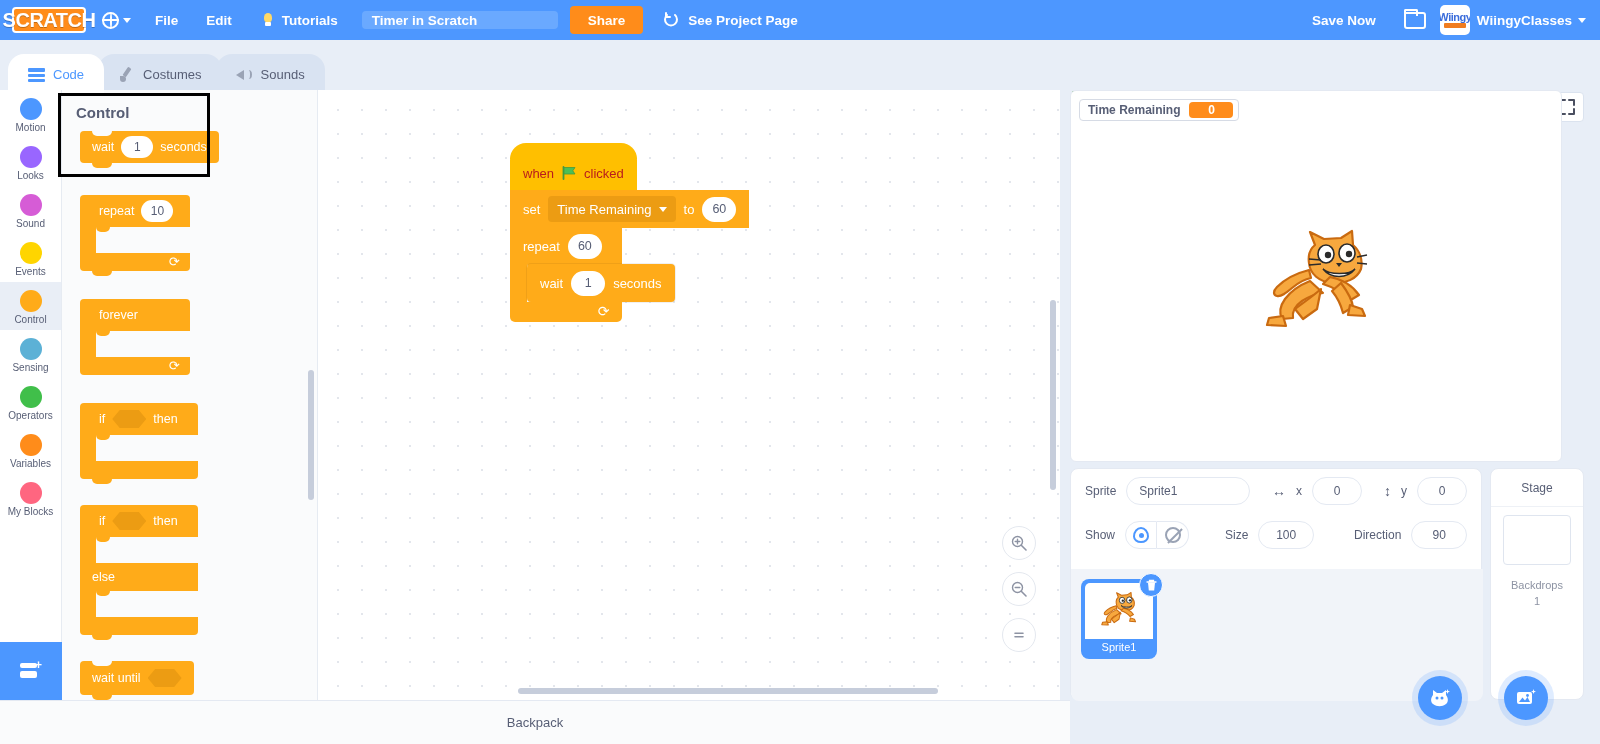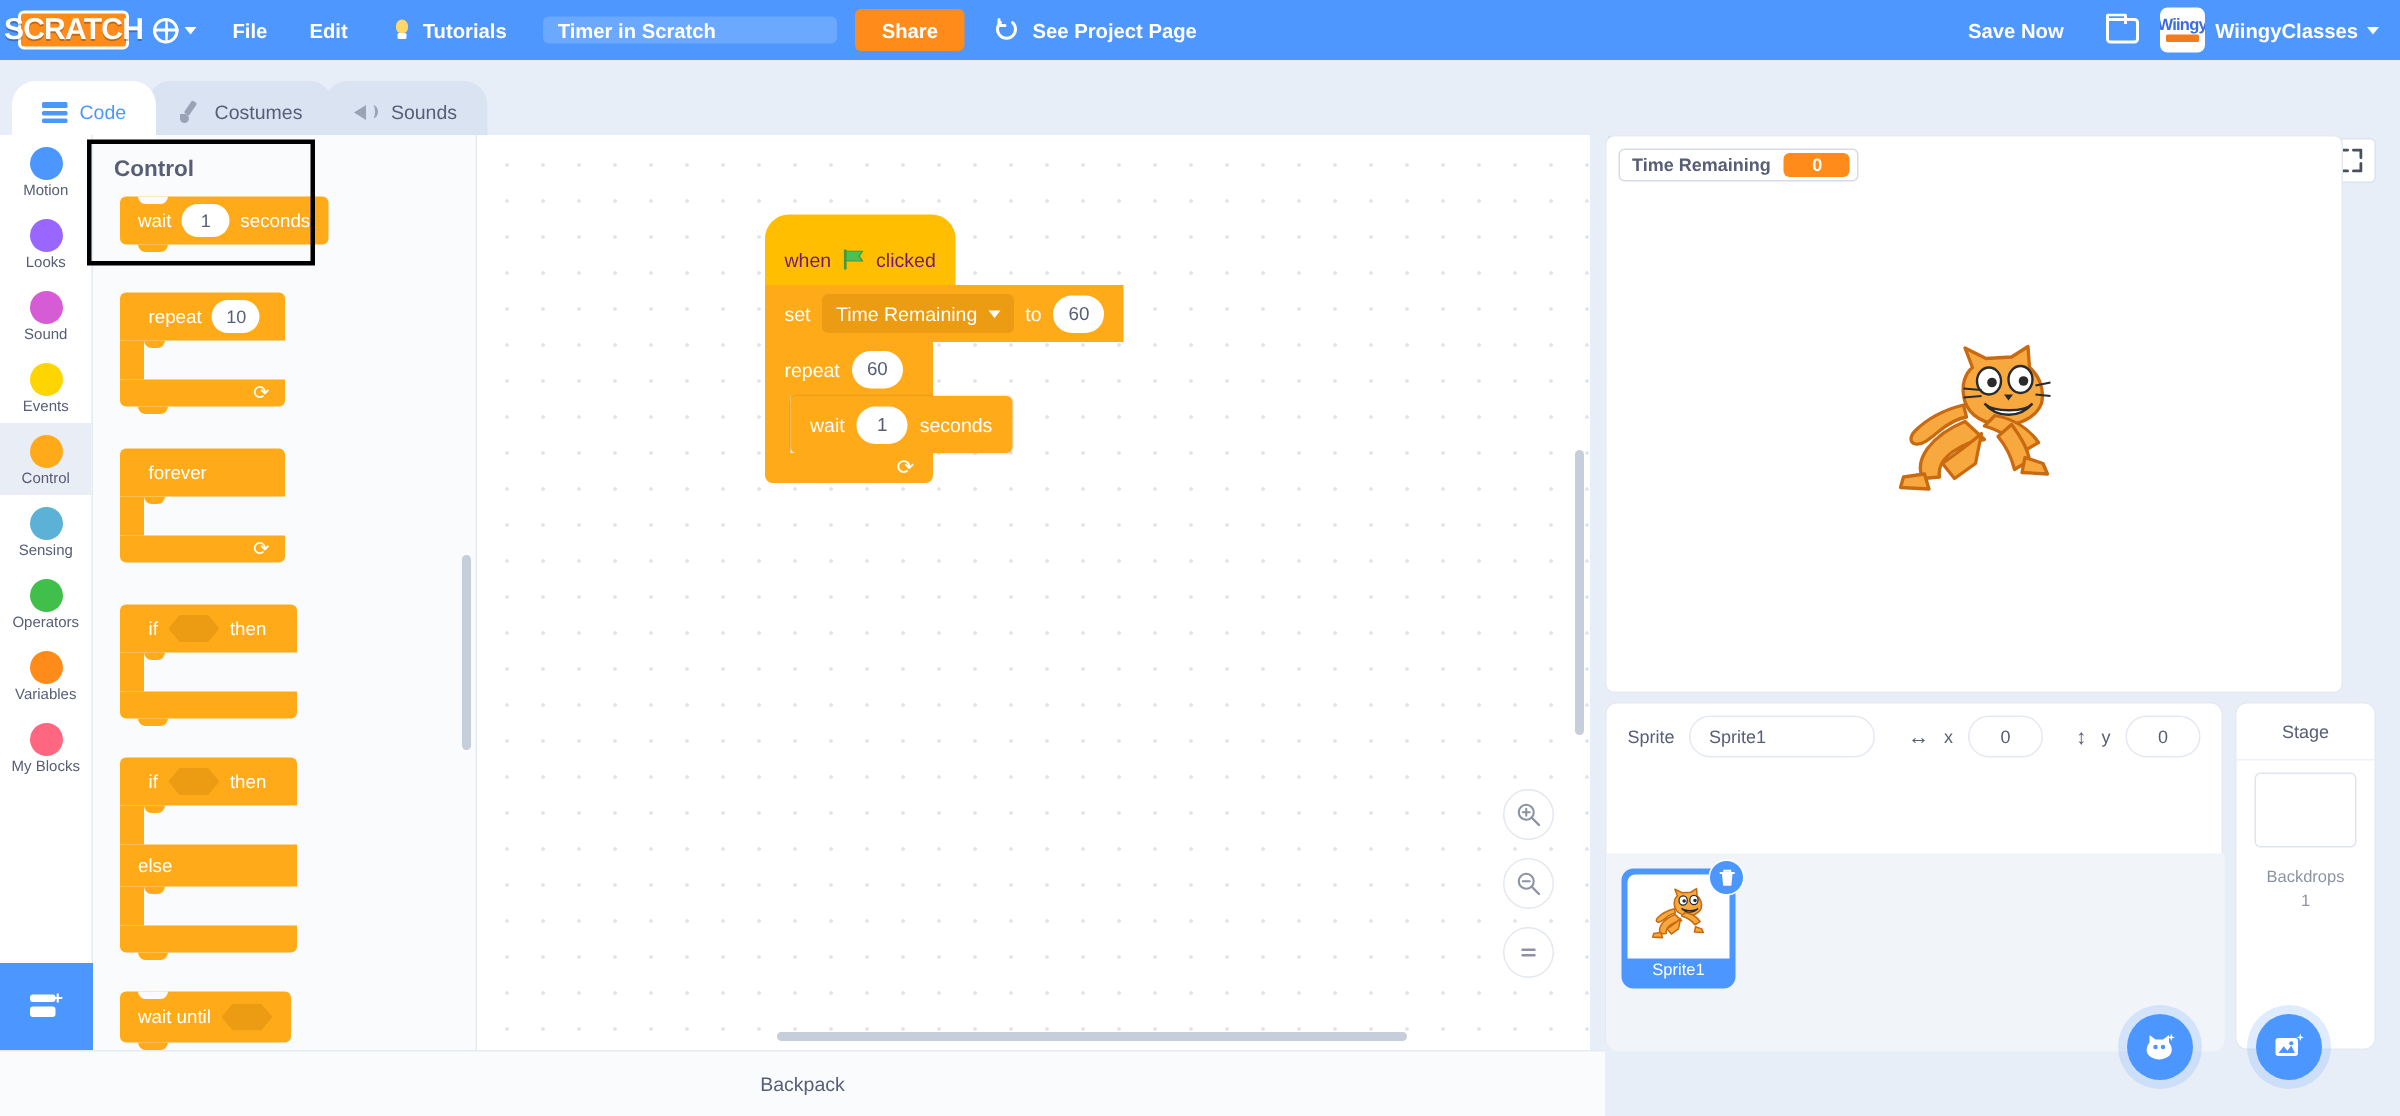--- a/index.html
+++ b/index.html
@@ -169,21 +169,21 @@
     background:#fff;
     background-image:radial-gradient(#e3e6ec 1.1px, transparent 1.2px);
     background-size:24px 24px; background-position:8px 8px;
     overflow:hidden;
   }
   .canv-scroll-v{position:absolute;right:4px;top:210px;width:6px;height:190px;background:#c6cddb;border-radius:3px;}
   .canv-scroll-h{position:absolute;left:200px;bottom:6px;height:6px;width:420px;background:#c6cddb;border-radius:3px;}
 
   .script { position:absolute; left:192px; top:66px; }
   .hat {
-    position:relative;background:#ffbf00;color:#701a75;font-size:13px;
+    position:relative;background:#ffbf00;color:#b91c1c;font-size:13px;
     display:flex;align-items:center;gap:7px;padding:0 13px;height:34px;
     border-radius:4px 4px 0 0; width:max-content; min-width:96px;
   }
   .hat:before{content:"";position:absolute;left:0;top:-13px;width:100%;height:16px;background:#ffbf00;
     border-radius:60px 60px 0 0;}
   .hat span{position:relative;z-index:2;}
   .flagicon{position:relative;z-index:2;}
   .stackblk {
     position:relative;background:#ffab19;color:#fff;font-size:13px;
     display:flex;align-items:center;gap:8px;padding:0 13px;height:38px;width:max-content;
@@ -576,20 +576,37 @@
     <div class="sp-row">
       <span class="sp-lbl">Sprite</span>
       <span class="sp-field name">Sprite1</span>
       <span class="arrow-x" style="margin-left:12px">↔</span>
       <span class="sp-lbl">x</span>
       <span class="sp-field num">0</span>
       <span class="arrow-x" style="margin-left:12px">↕</span>
       <span class="sp-lbl">y</span>
       <span class="sp-field num">0</span>
     </div>
+    <div class="sp-row">
+      <span class="sp-lbl">Show</span>
+      <span style="display:flex">
+        <span class="vis-btn l">
+          <span class="eye">
+              <i></i>
+            </span>
+        </span>
+        <span class="vis-btn r">
+          <span class="eye-off"></span>
+        </span>
+      </span>
+      <span class="sp-lbl" style="margin-left:26px">Size</span>
+      <span class="sp-field num" style="width:62px">100</span>
+      <span class="sp-lbl" style="margin-left:30px">Direction</span>
+      <span class="sp-field num" style="width:62px">90</span>
+    </div>
 
     <div class="sp-list">
       <div class="sp-card">
         <div class="sp-thumb">
           <svg width="44" height="40" viewBox="0 0 128 112">
             <g fill="#f7a83e" stroke="#c96a10" stroke-width="3" stroke-linejoin="round">
               <path d="M62 16 L57 3 L71 10 L88 9 L99 2 L100 16 C107 22 110 31 108 40 C104 50 92 55 80 54 C66 53 57 45 56 34 C55 27 57 20 62 16 Z"></path>
               <path d="M57 52 C47 56 38 62 32 70 C27 77 26 84 29 90 L40 89 C39 83 42 77 49 72 C55 68 62 65 70 64 Z"></path>
               <path d="M68 60 C60 67 50 74 42 80 L50 90 L64 80 Z"></path>
               <path d="M70 55 C80 58 90 64 96 72 L106 66 C99 56 88 50 77 48 Z"></path>

